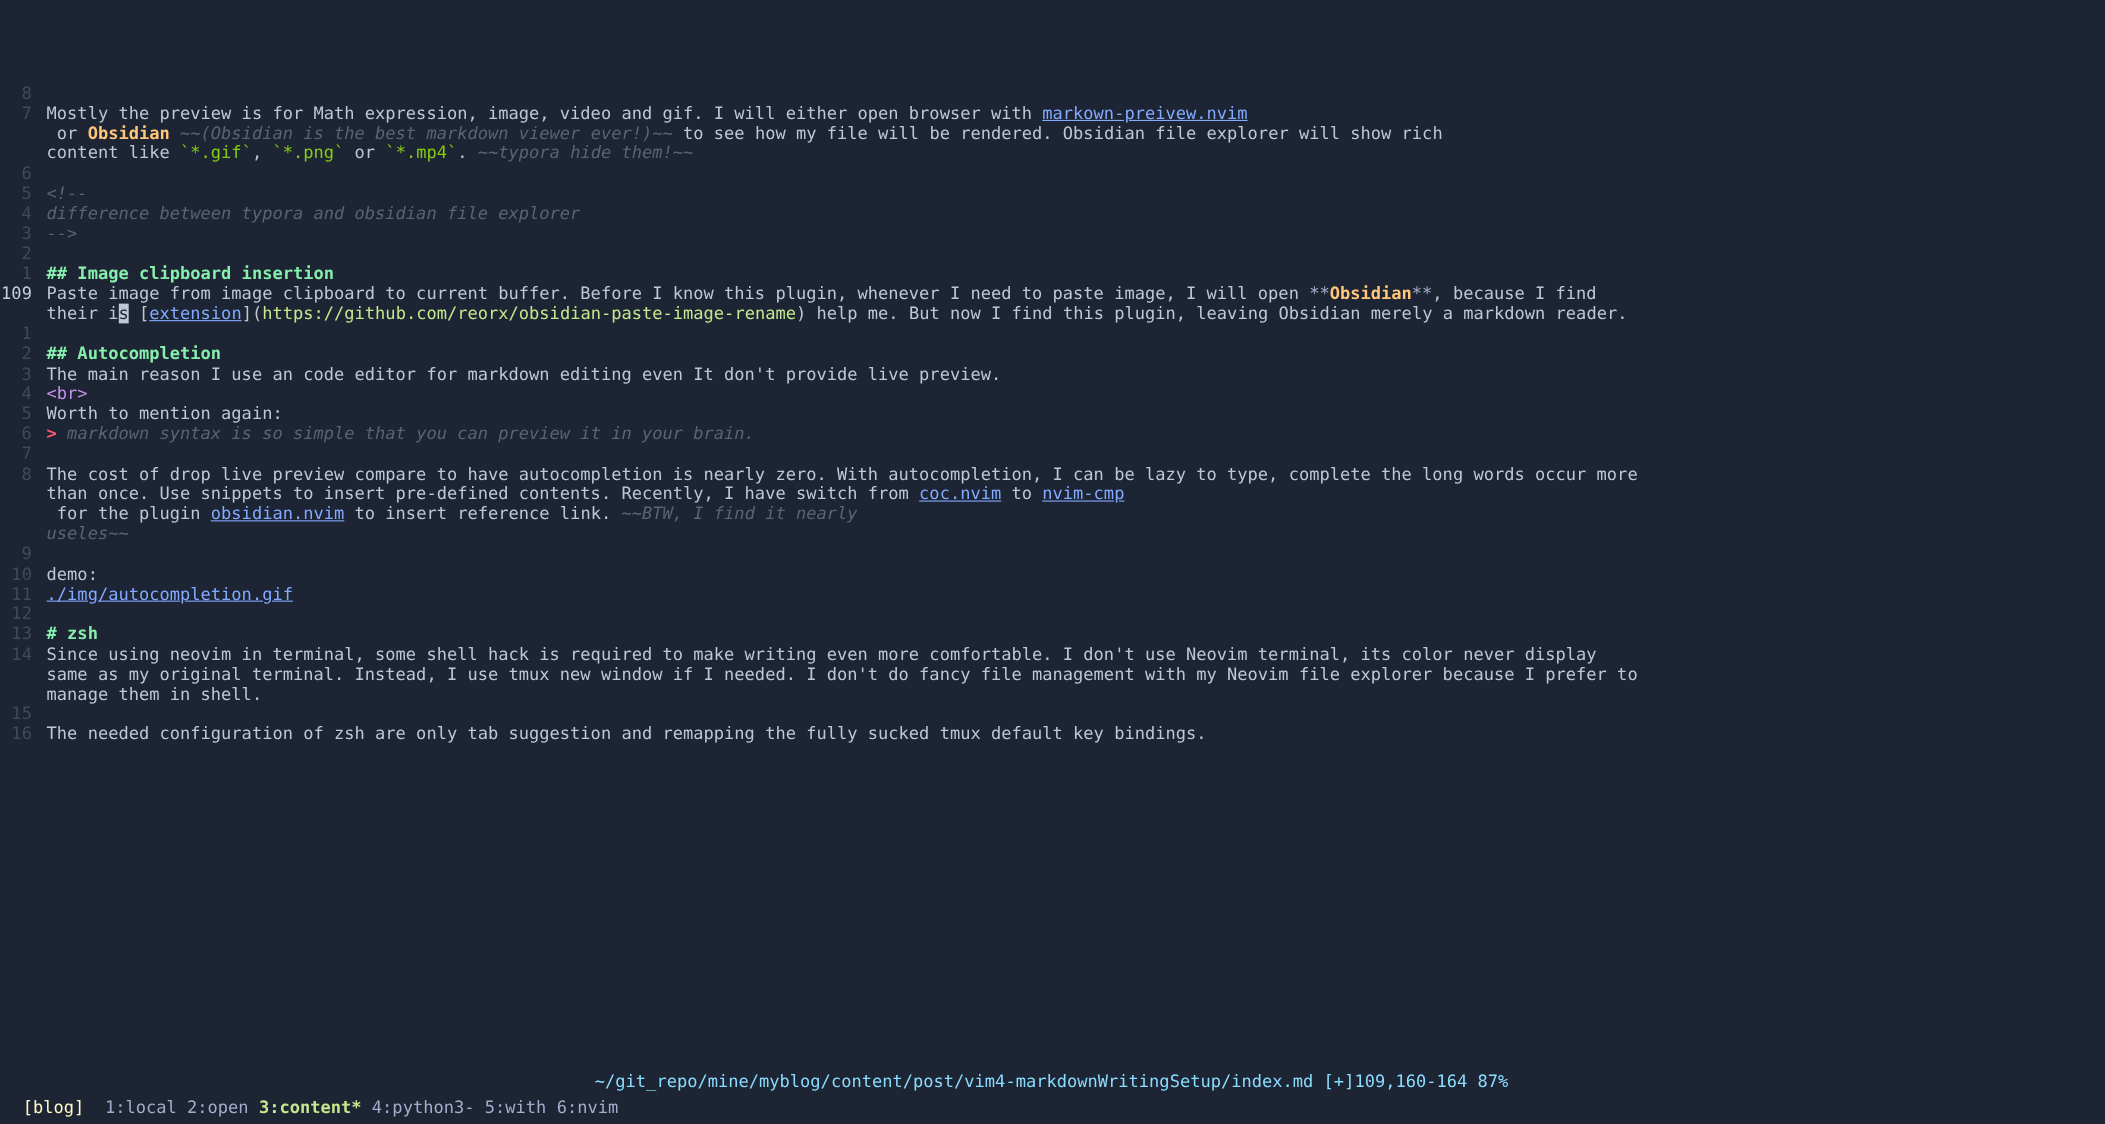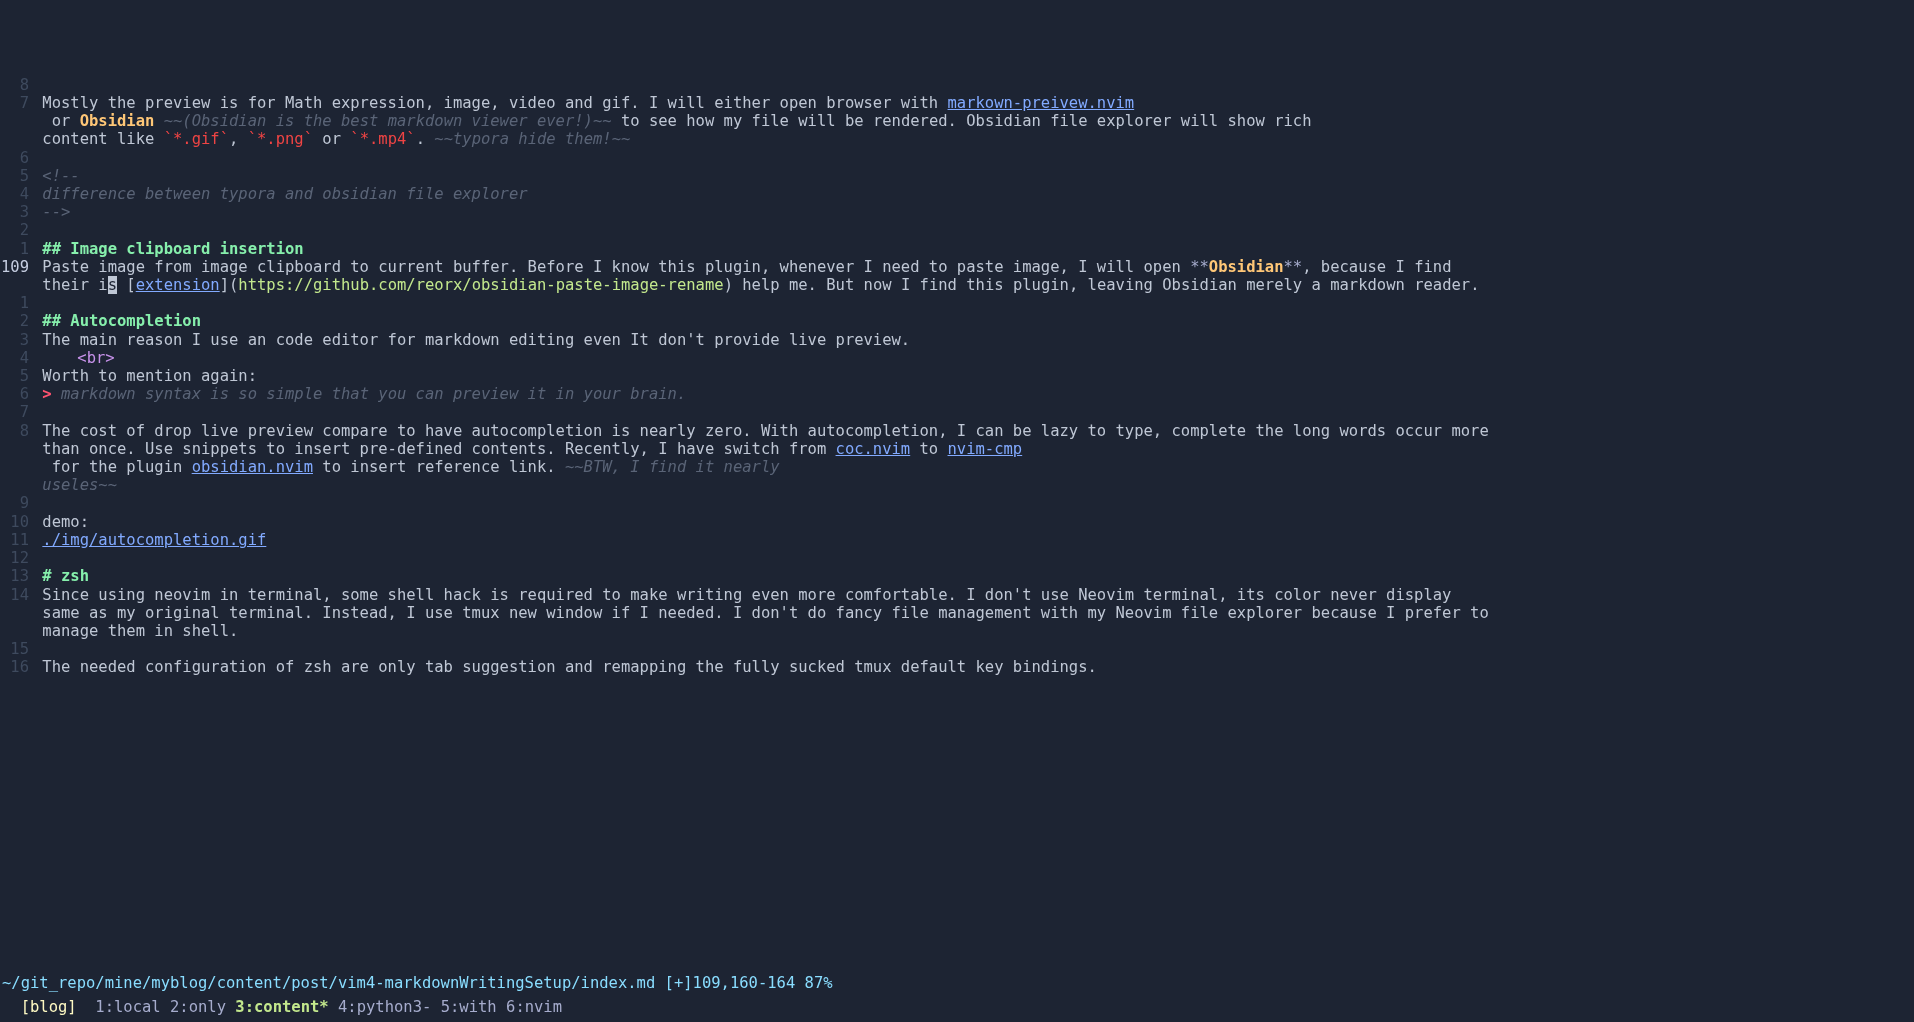--- a/index.html
+++ b/index.html
@@ -31,36 +31,36 @@
   }
   .gutter.current { color: #c5cde0; }
   .content { }
   .text { color: #bfc7d5; }
   .dim { color: #5a6477; font-style: italic; }
   .strike { color: #5a6477; font-style: italic; }
   .orange { color: #ffc777; font-weight: bold; text-align: center; }
   .header { color: #86efac; font-weight: bold; }
   .link { color: #82aaff; text-decoration: underline; }
   .url { color: #c3e88d; }
-  .code { color: #ef4444; }
+  .code { color: #84cc16; }
   .quote { color: #5a6477; font-style: italic; }
   .quote-marker { color: #ff5370; font-weight: bold; }
-  .tag { color: #c792ea; margin-left: 35px; }
+  .tag { color: #c792ea; }
   .bold-marker { color: #a6accd; }
   .cursor-bg { background: #bfc7d5; color: #1d2433; }
 
   .filebar {
     position: absolute;
     left: 0;
     bottom: 30px;
     width: 1914px;
     color: #89ddff;
     padding-left: 2px;
     display: flex;
-    justify-content: flex-start;
+    justify-content: center;
   }
   .filebar .pos { color: #89ddff; padding-right: 4px; }
 
   .tmuxbar {
     position: absolute;
     left: 0;
     bottom: 6px;
     width: 1914px;
     padding-left: 2px;
     color: #89ddff;
@@ -75,17 +75,17 @@
 
 
 <div class="editor" id="editor"><div class="line"><span class="gutter">8</span><span> </span><span class="content"></span></div><div class="line"><span class="gutter">7</span><span> </span><span class="content"><span class="text">Mostly the preview is for Math expression, image, video and gif. I will either open browser with </span><span class="link">markown-preivew.nvim</span></span></div><div class="line"><span class="gutter"></span><span> </span><span class="content"><span class="text"> or </span><span class="orange">Obsidian</span><span class="text"> </span><span class="strike">~~(Obsidian is the best markdown viewer ever!)~~</span><span class="text"> to see how my file will be rendered. Obsidian file explorer will show rich</span></span></div><div class="line"><span class="gutter"></span><span> </span><span class="content"><span class="text">content like </span><span class="code">`*.gif`</span><span class="text">, </span><span class="code">`*.png`</span><span class="text"> or </span><span class="code">`*.mp4`</span><span class="text">. </span><span class="strike">~~typora hide them!~~</span></span></div><div class="line"><span class="gutter">6</span><span> </span><span class="content"></span></div><div class="line"><span class="gutter">5</span><span> </span><span class="content"><span class="dim">&lt;!--</span></span></div><div class="line"><span class="gutter">4</span><span> </span><span class="content"><span class="dim">difference between typora and obsidian file explorer</span></span></div><div class="line"><span class="gutter">3</span><span> </span><span class="content"><span class="dim">--&gt;</span></span></div><div class="line"><span class="gutter">2</span><span> </span><span class="content"></span></div><div class="line"><span class="gutter">1</span><span> </span><span class="content"><span class="header">## Image clipboard insertion</span></span></div><div class="line"><span class="gutter current">109</span><span> </span><span class="content"><span class="text">Paste image from image clipboard to current buffer. Before I know this plugin, whenever I need to paste image, I will open </span><span class="bold-marker">**</span><span class="orange">Obsidian</span><span class="bold-marker">**</span><span class="text">, because I find</span></span></div><div class="line"><span class="gutter"></span><span> </span><span class="content"><span class="text">their i</span><span class="cursor-bg">s</span><span class="text"> [</span><span class="link">extension</span><span class="text">](</span><span class="url">https://github.com/reorx/obsidian-paste-image-rename</span><span class="text">) help me. But now I find this plugin, leaving Obsidian merely a markdown reader.</span></span></div><div class="line"><span class="gutter">1</span><span> </span><span class="content"></span></div><div class="line"><span class="gutter">2</span><span> </span><span class="content"><span class="header">## Autocompletion</span></span></div><div class="line"><span class="gutter">3</span><span> </span><span class="content"><span class="text">The main reason I use an code editor for markdown editing even It don't provide live preview.</span></span></div><div class="line"><span class="gutter">4</span><span> </span><span class="content"><span class="tag">&lt;br&gt;</span></span></div><div class="line"><span class="gutter">5</span><span> </span><span class="content"><span class="text">Worth to mention again:</span></span></div><div class="line"><span class="gutter">6</span><span> </span><span class="content"><span class="quote-marker">&gt; </span><span class="quote">markdown syntax is so simple that you can preview it in your brain.</span></span></div><div class="line"><span class="gutter">7</span><span> </span><span class="content"></span></div><div class="line"><span class="gutter">8</span><span> </span><span class="content"><span class="text">The cost of drop live preview compare to have autocompletion is nearly zero. With autocompletion, I can be lazy to type, complete the long words occur more</span></span></div><div class="line"><span class="gutter"></span><span> </span><span class="content"><span class="text">than once. Use snippets to insert pre-defined contents. Recently, I have switch from </span><span class="link">coc.nvim</span><span class="text"> to </span><span class="link">nvim-cmp</span></span></div><div class="line"><span class="gutter"></span><span> </span><span class="content"><span class="text"> for the plugin </span><span class="link">obsidian.nvim</span><span class="text"> to insert reference link. </span><span class="strike">~~BTW, I find it nearly</span></span></div><div class="line"><span class="gutter"></span><span> </span><span class="content"><span class="strike">useles~~</span></span></div><div class="line"><span class="gutter">9</span><span> </span><span class="content"></span></div><div class="line"><span class="gutter">10</span><span> </span><span class="content"><span class="text">demo:</span></span></div><div class="line"><span class="gutter">11</span><span> </span><span class="content"><span class="link">./img/autocompletion.gif</span></span></div><div class="line"><span class="gutter">12</span><span> </span><span class="content"></span></div><div class="line"><span class="gutter">13</span><span> </span><span class="content"><span class="header"># zsh</span></span></div><div class="line"><span class="gutter">14</span><span> </span><span class="content"><span class="text">Since using neovim in terminal, some shell hack is required to make writing even more comfortable. I don't use Neovim terminal, its color never display</span></span></div><div class="line"><span class="gutter"></span><span> </span><span class="content"><span class="text">same as my original terminal. Instead, I use tmux new window if I needed. I don't do fancy file management with my Neovim file explorer because I prefer to</span></span></div><div class="line"><span class="gutter"></span><span> </span><span class="content"><span class="text">manage them in shell.</span></span></div><div class="line"><span class="gutter">15</span><span> </span><span class="content"></span></div><div class="line"><span class="gutter">16</span><span> </span><span class="content"><span class="text">The needed configuration of zsh are only tab suggestion and remapping the fully sucked tmux default key bindings.</span></span></div></div>
 
 <div class="filebar">
   <span>~/git_repo/mine/myblog/content/post/vim4-markdownWritingSetup/index.md [+]</span>
   <span class="pos">109,160-164 87%</span>
 </div>
 
 <div class="tmuxbar">
-  <span class="session">[blog]</span><span>  </span><span id="tmux-windows"><span class="win">1:local</span><span> </span><span class="win">2:only</span><span> </span><span class="active">3:content*</span><span> </span><span class="win">4:python3-</span><span> </span><span class="win">5:with</span><span> </span><span class="win">6:nvim</span></span>
+  <span class="session">[blog]</span><span>  </span><span id="tmux-windows"><span class="win">1:local</span><span> </span><span class="win">2:open</span><span> </span><span class="active">3:content*</span><span> </span><span class="win">4:python3-</span><span> </span><span class="win">5:with</span><span> </span><span class="win">6:nvim</span></span>
 </div>
 
 
 
 
 </body></html>

